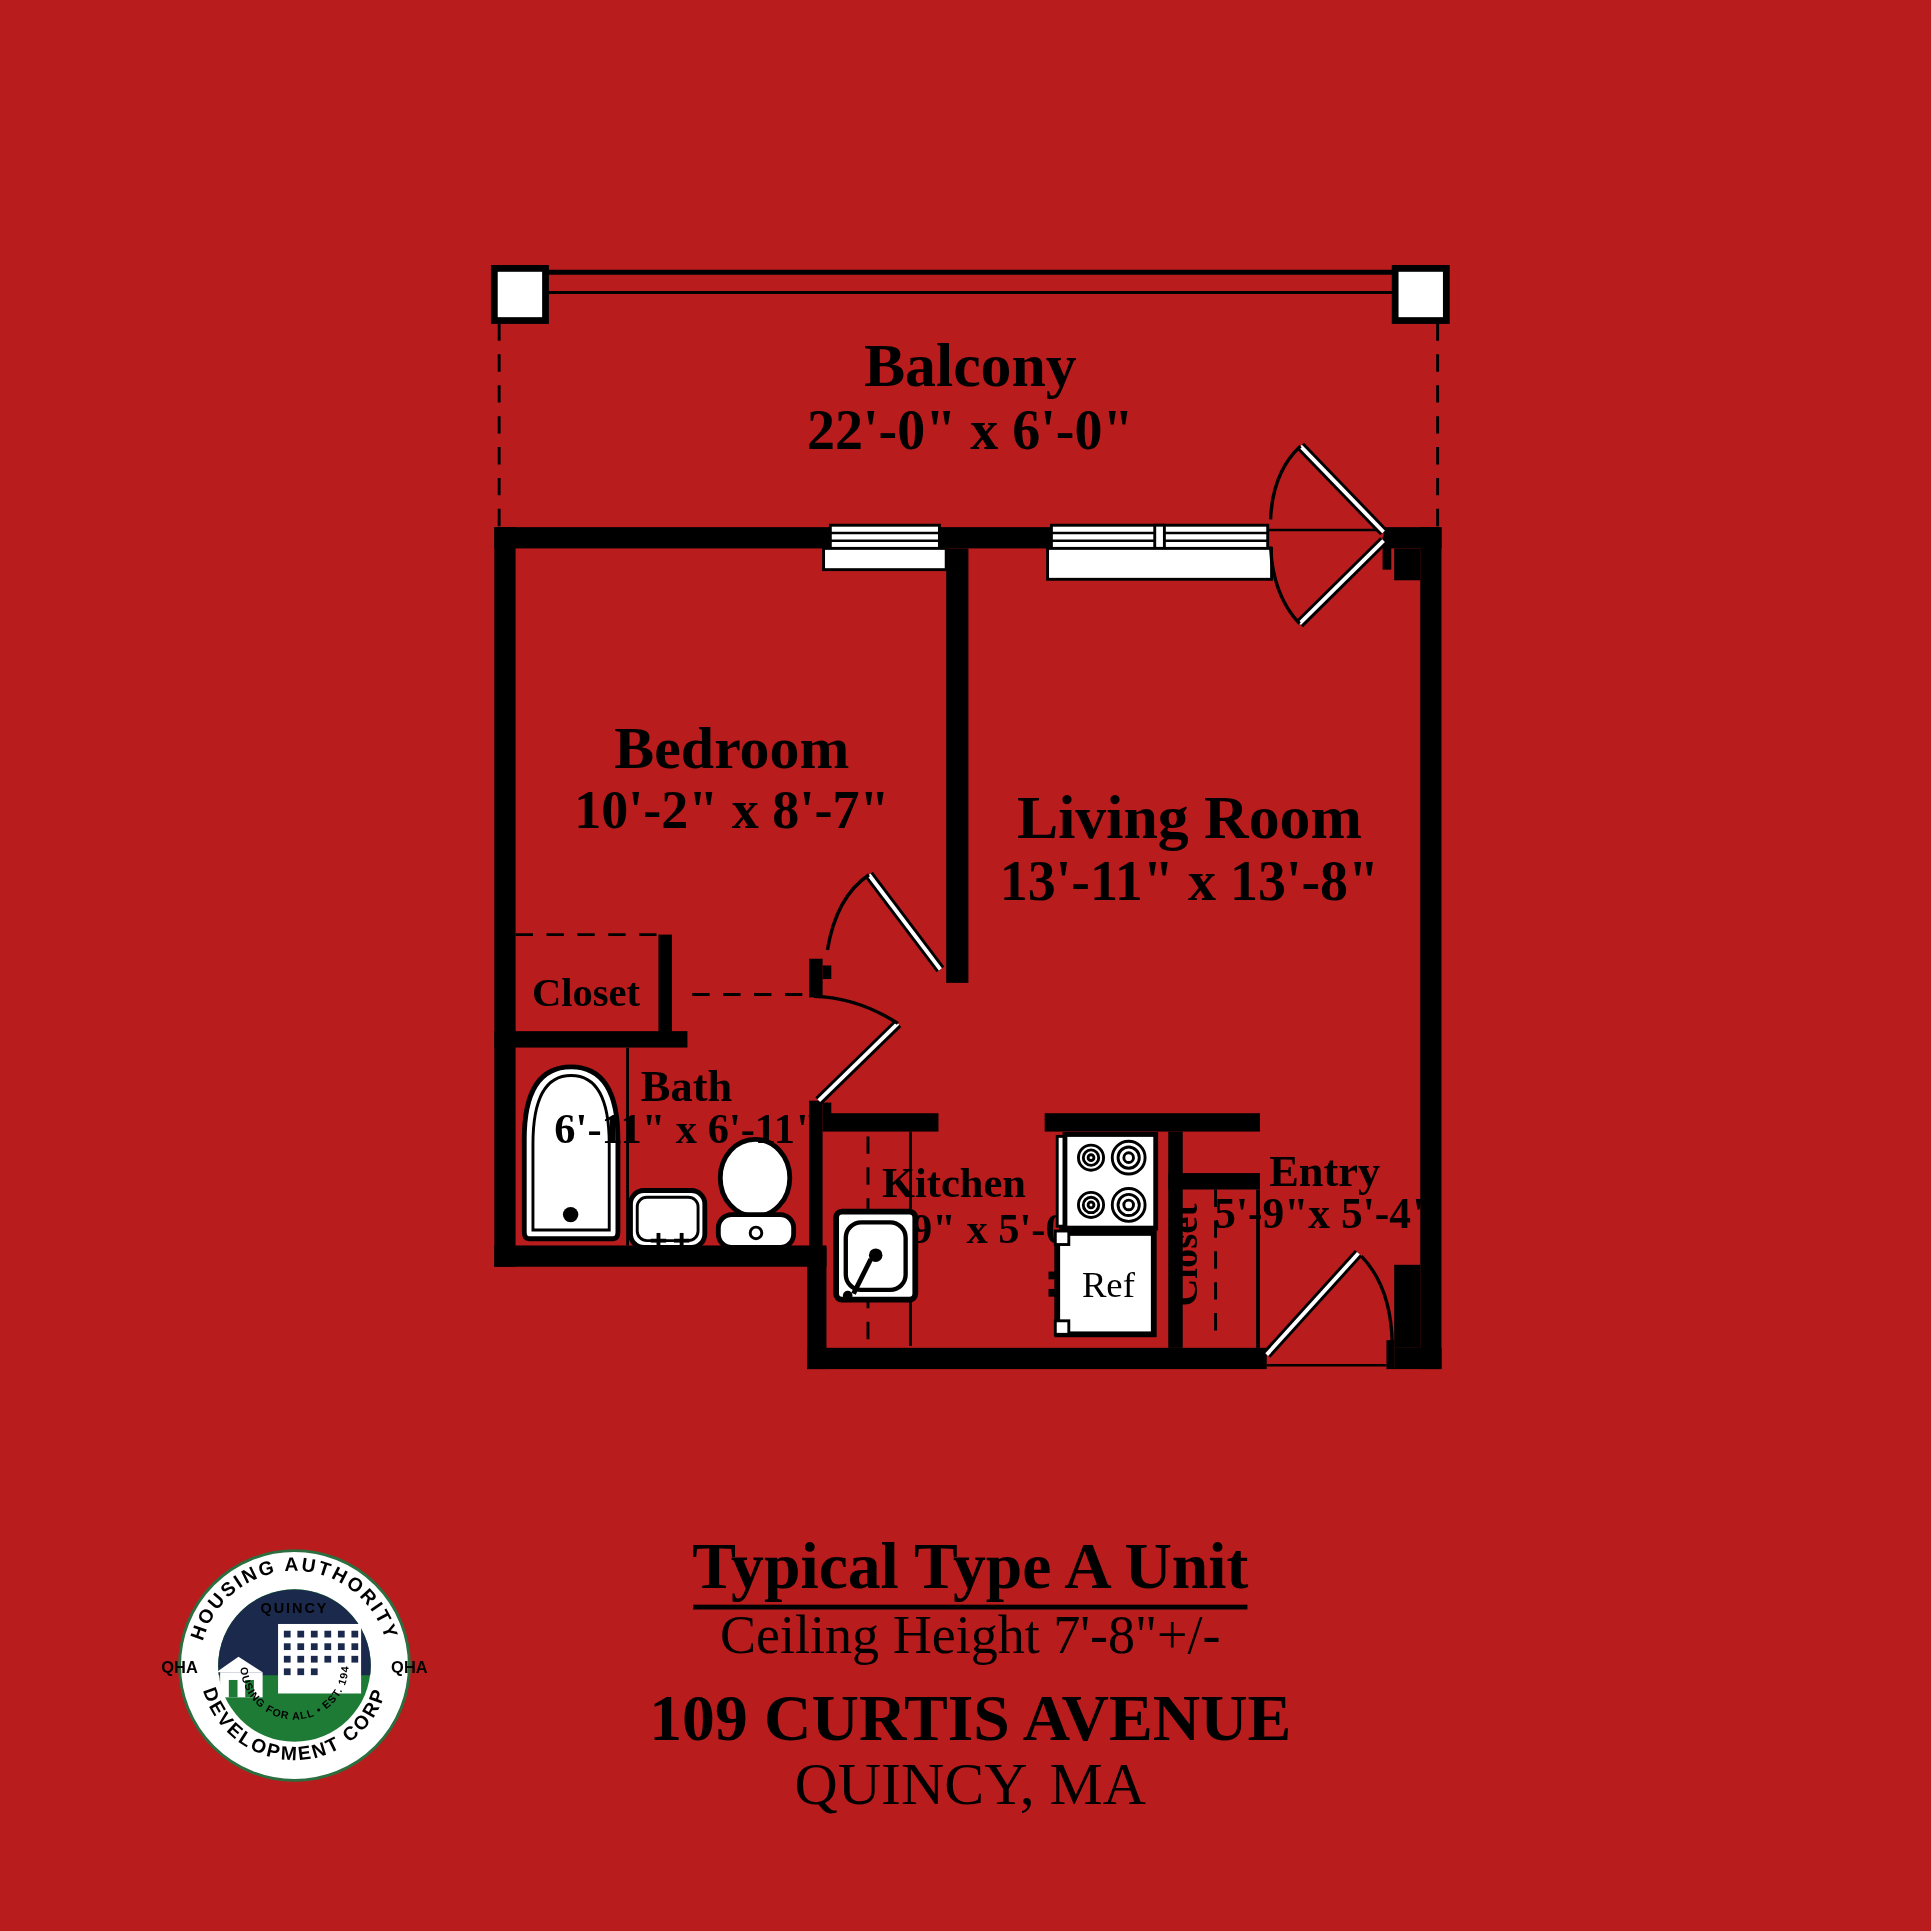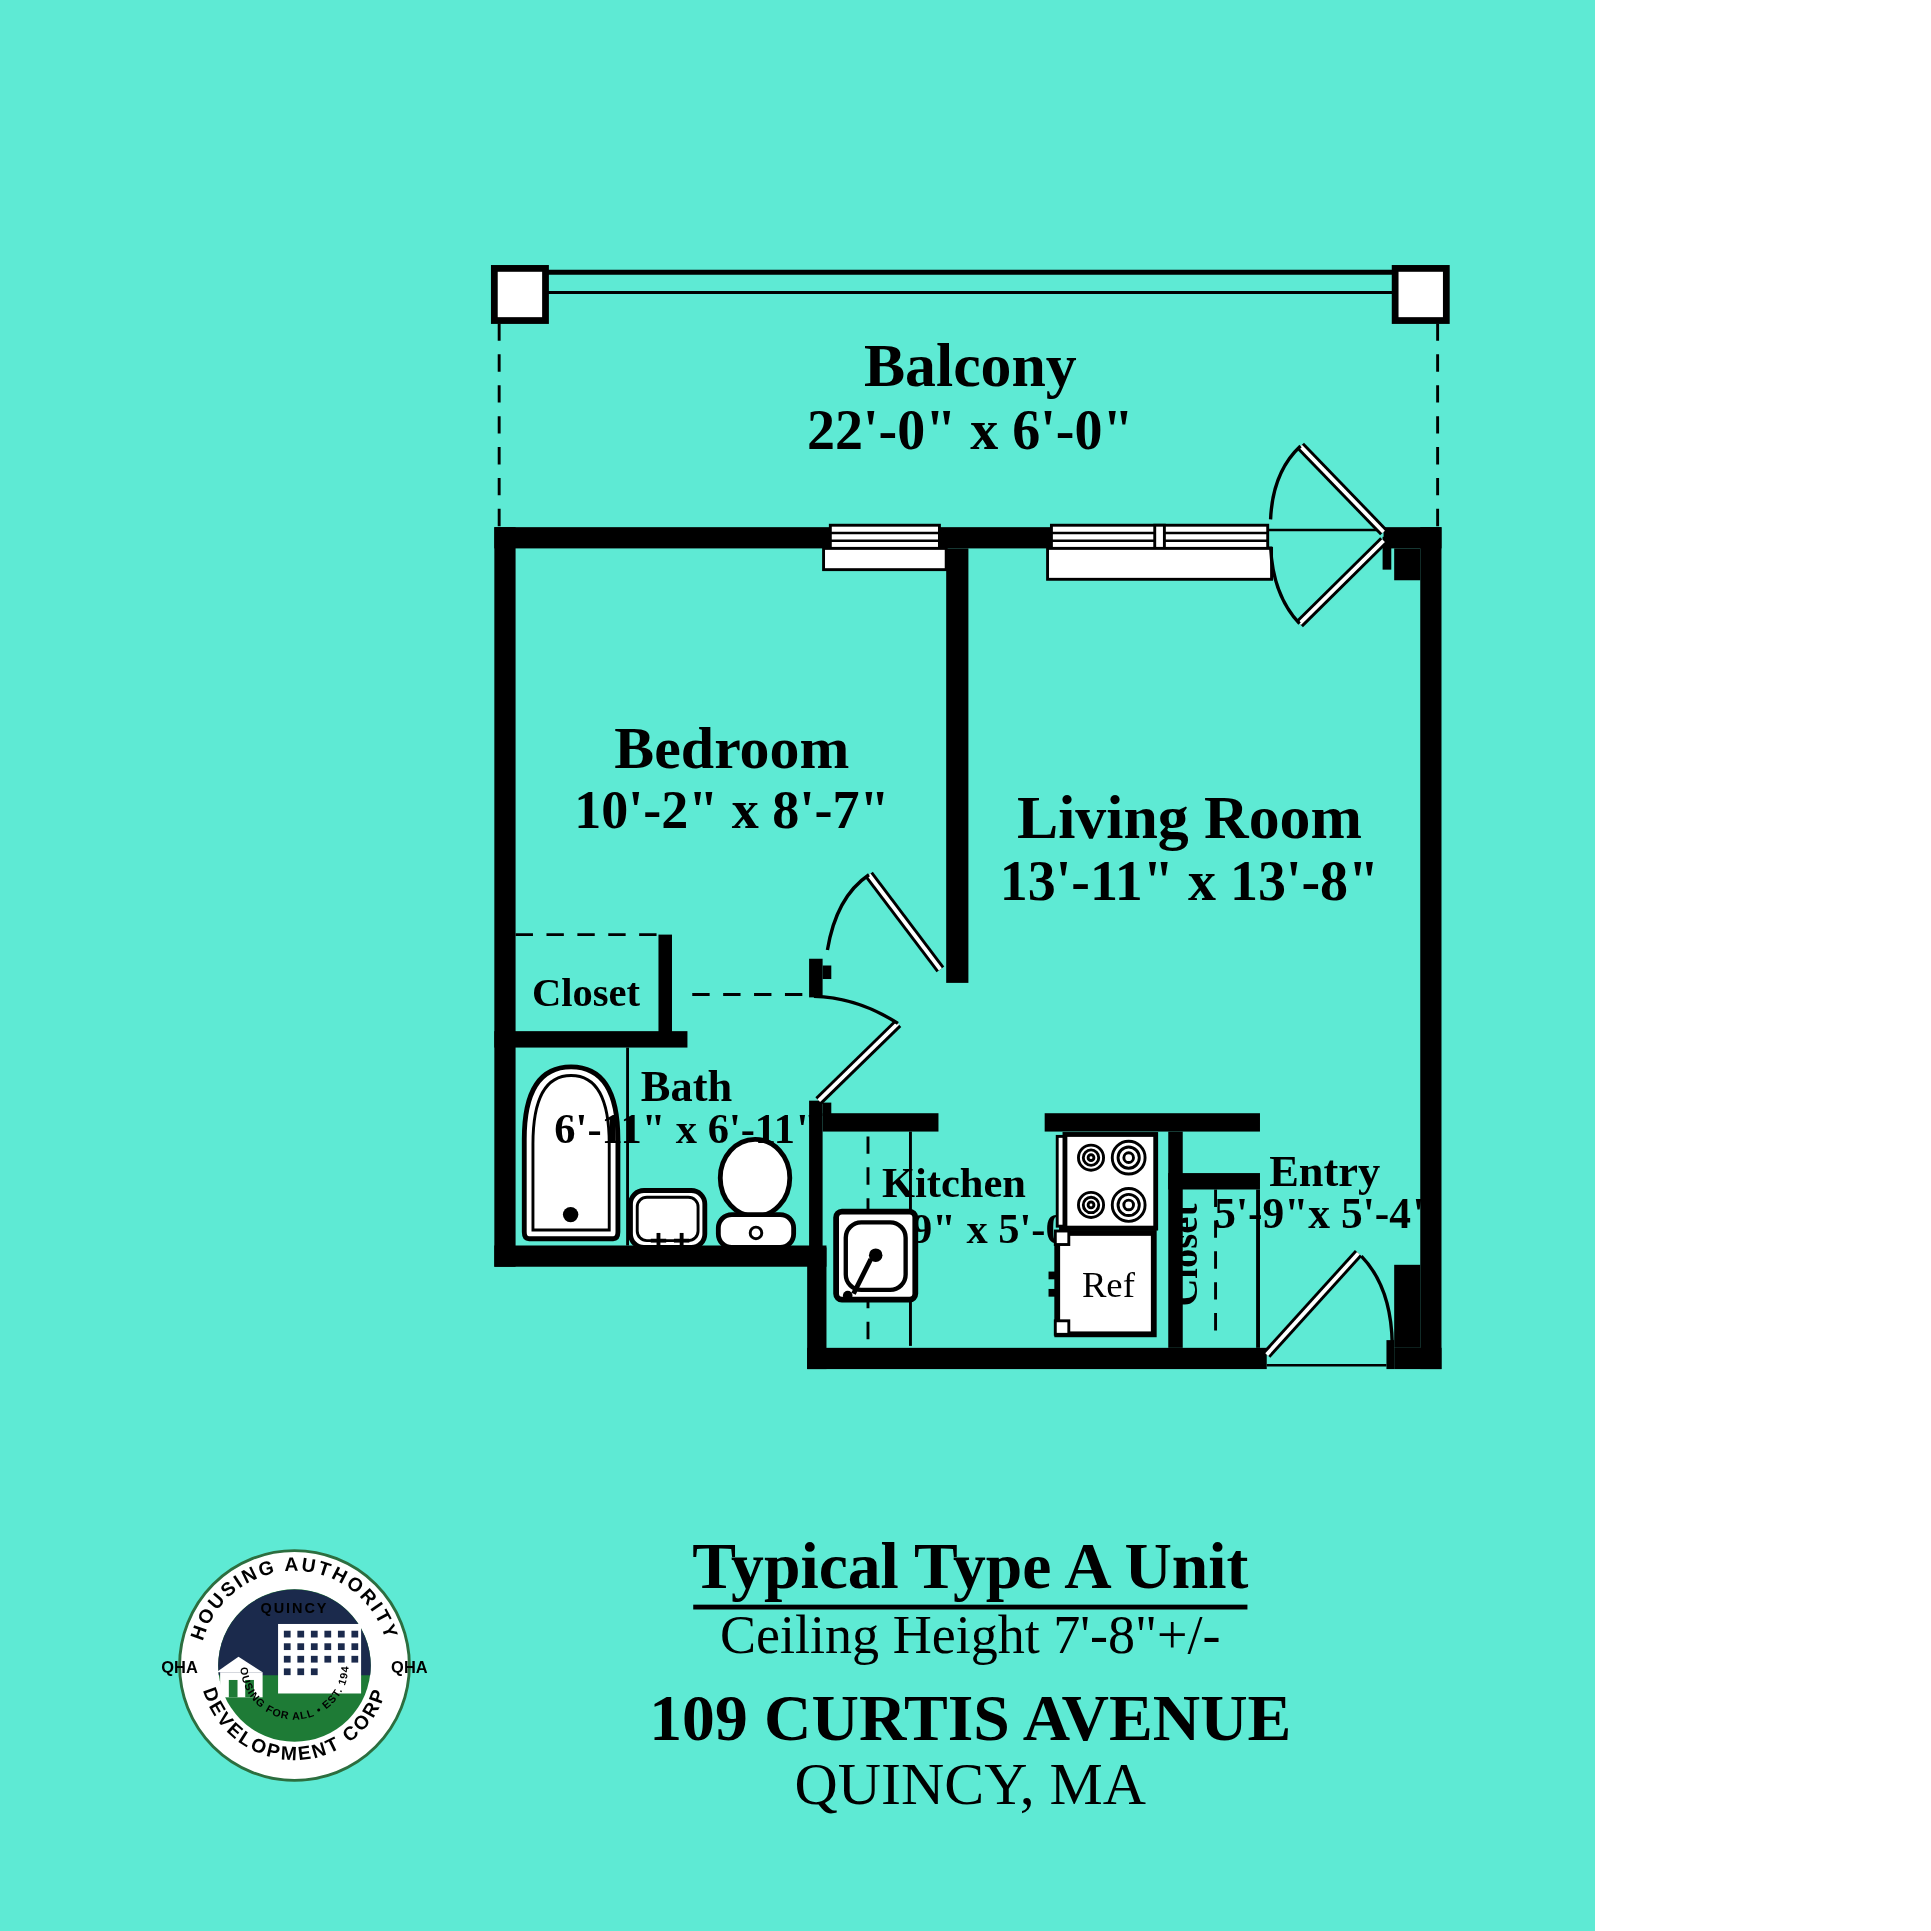--- a/index.html
+++ b/index.html
@@ -1,16 +1,16 @@
 <!DOCTYPE html>
 <html><head>
 <meta charset="utf-8">
 <style>
   html,body{margin:0;padding:0;background:#ffffff;}
-  .page{width:1595px;height:1931px;position:relative;background:#5eead4;}
+  .page{width:1931px;height:1931px;position:relative;background:#b91c1c;}
   svg text{font-family:"Liberation Serif","DejaVu Serif",serif;fill:#000;}
   .room-label{font-weight:bold;text-anchor:middle;}
   .logo-arc{font-family:"Liberation Sans","DejaVu Sans",sans-serif;font-weight:bold;}
 </style>
 </head>
 <body>
 
 <div class="page">
 <svg width="1931" height="1931" viewBox="0 0 2000 2000" xmlns="http://www.w3.org/2000/svg">
 

